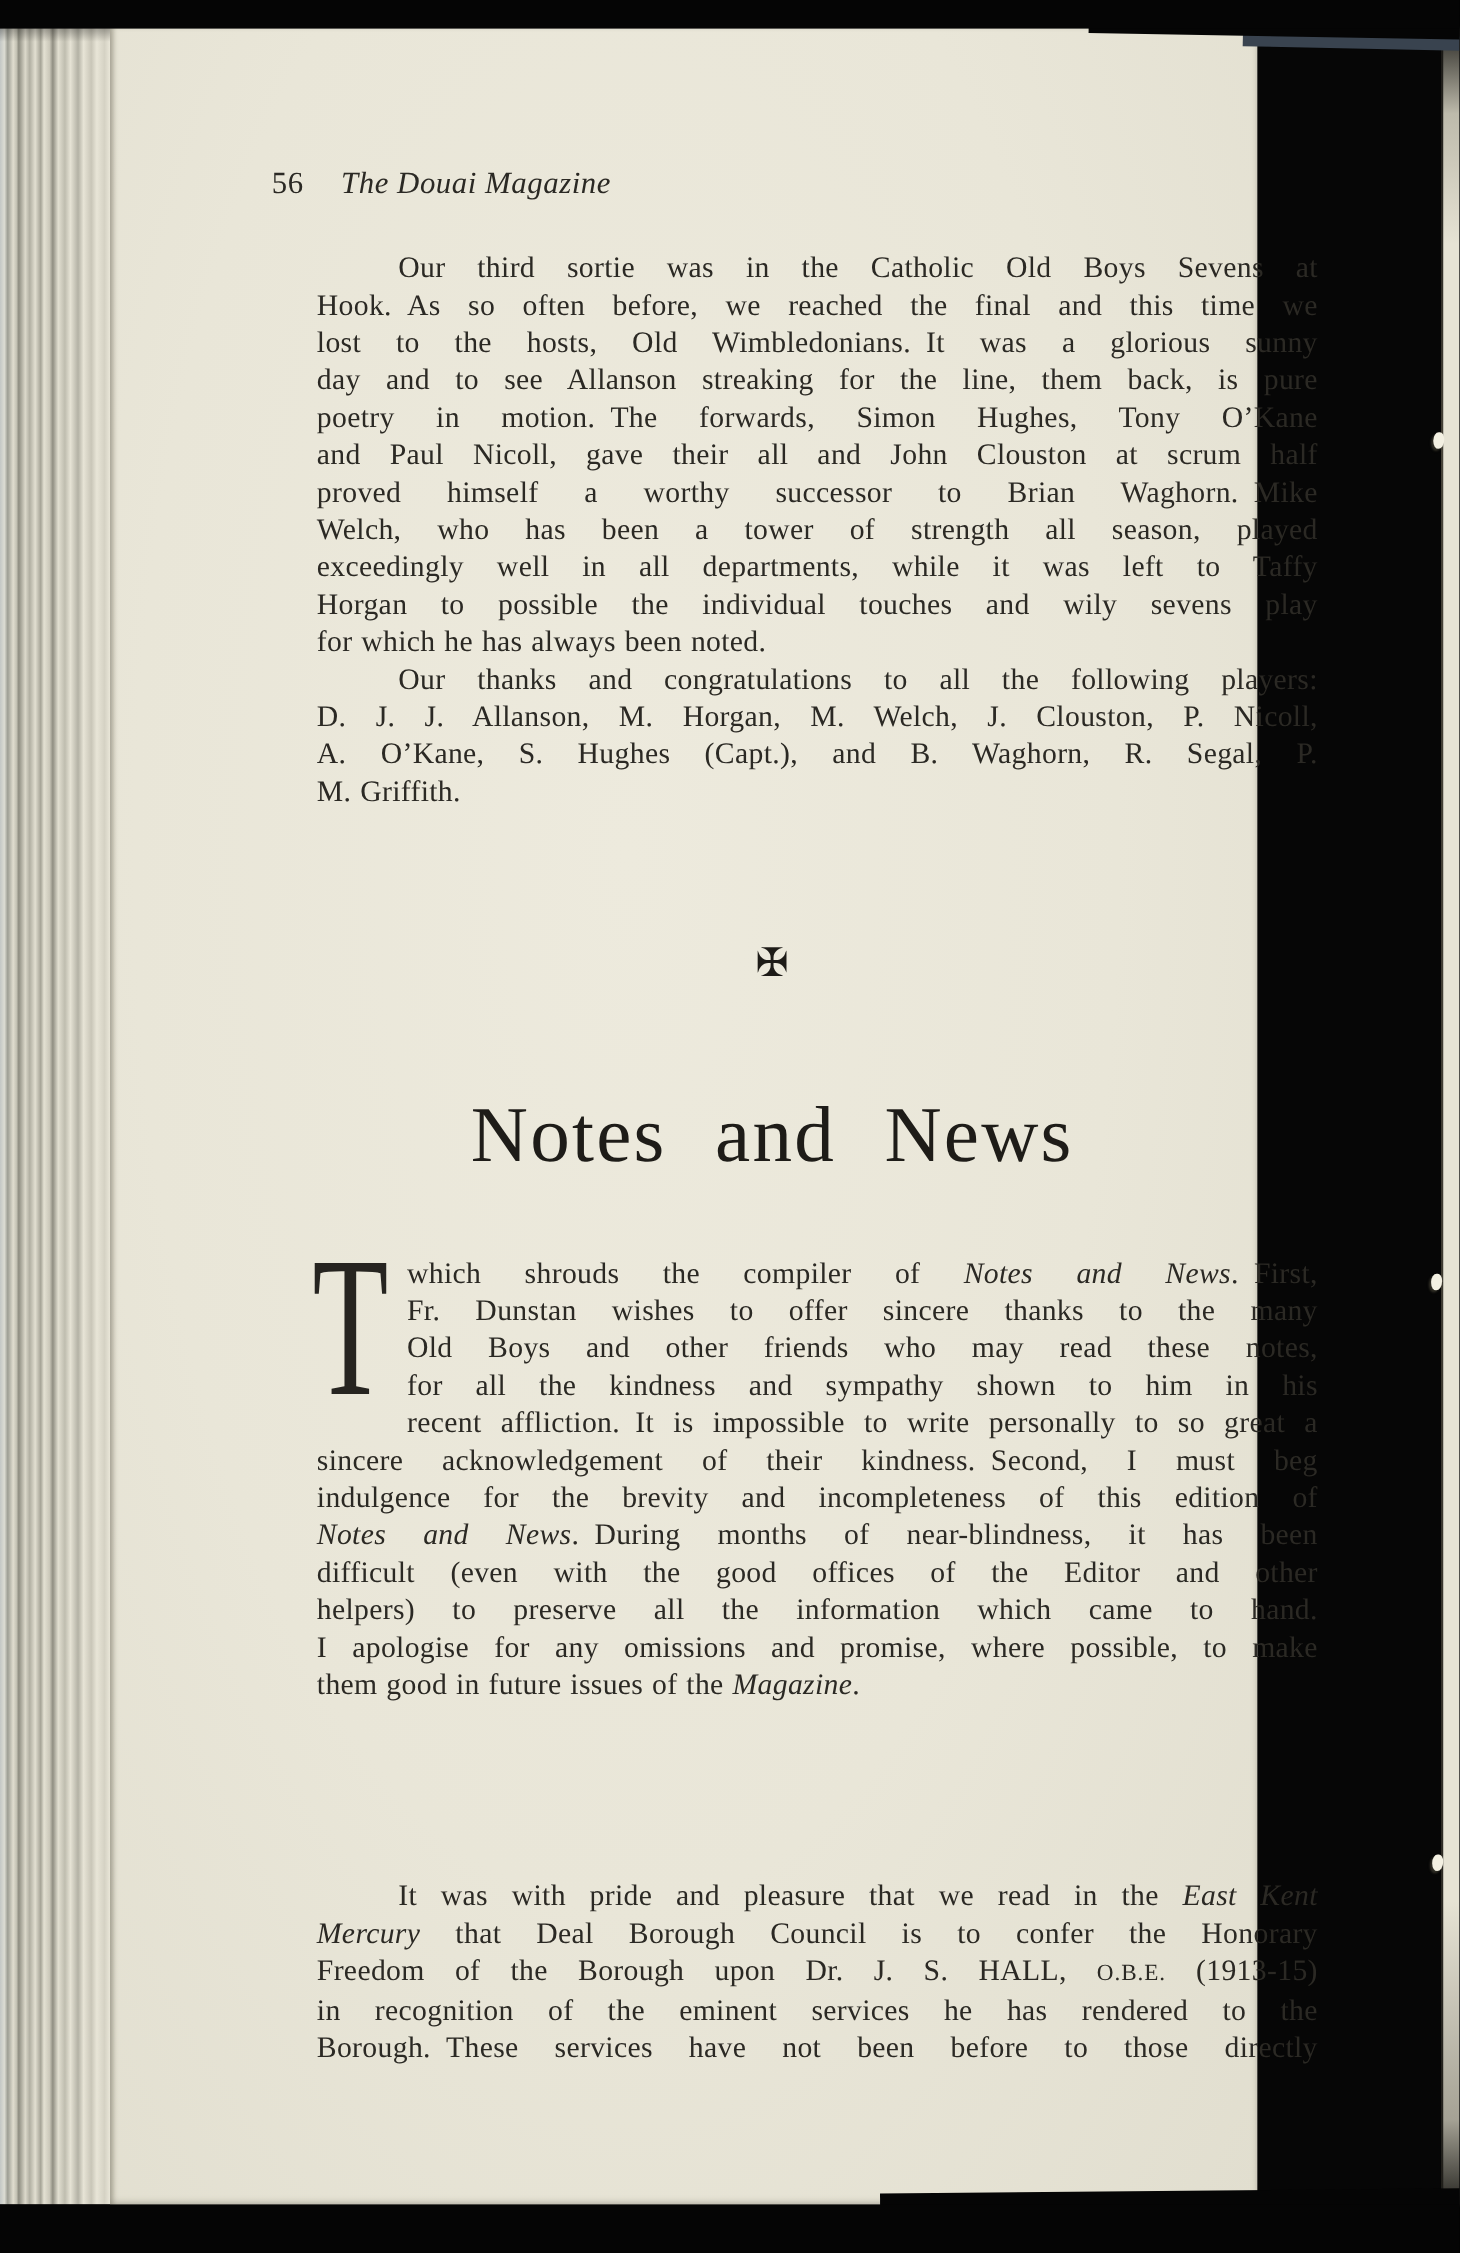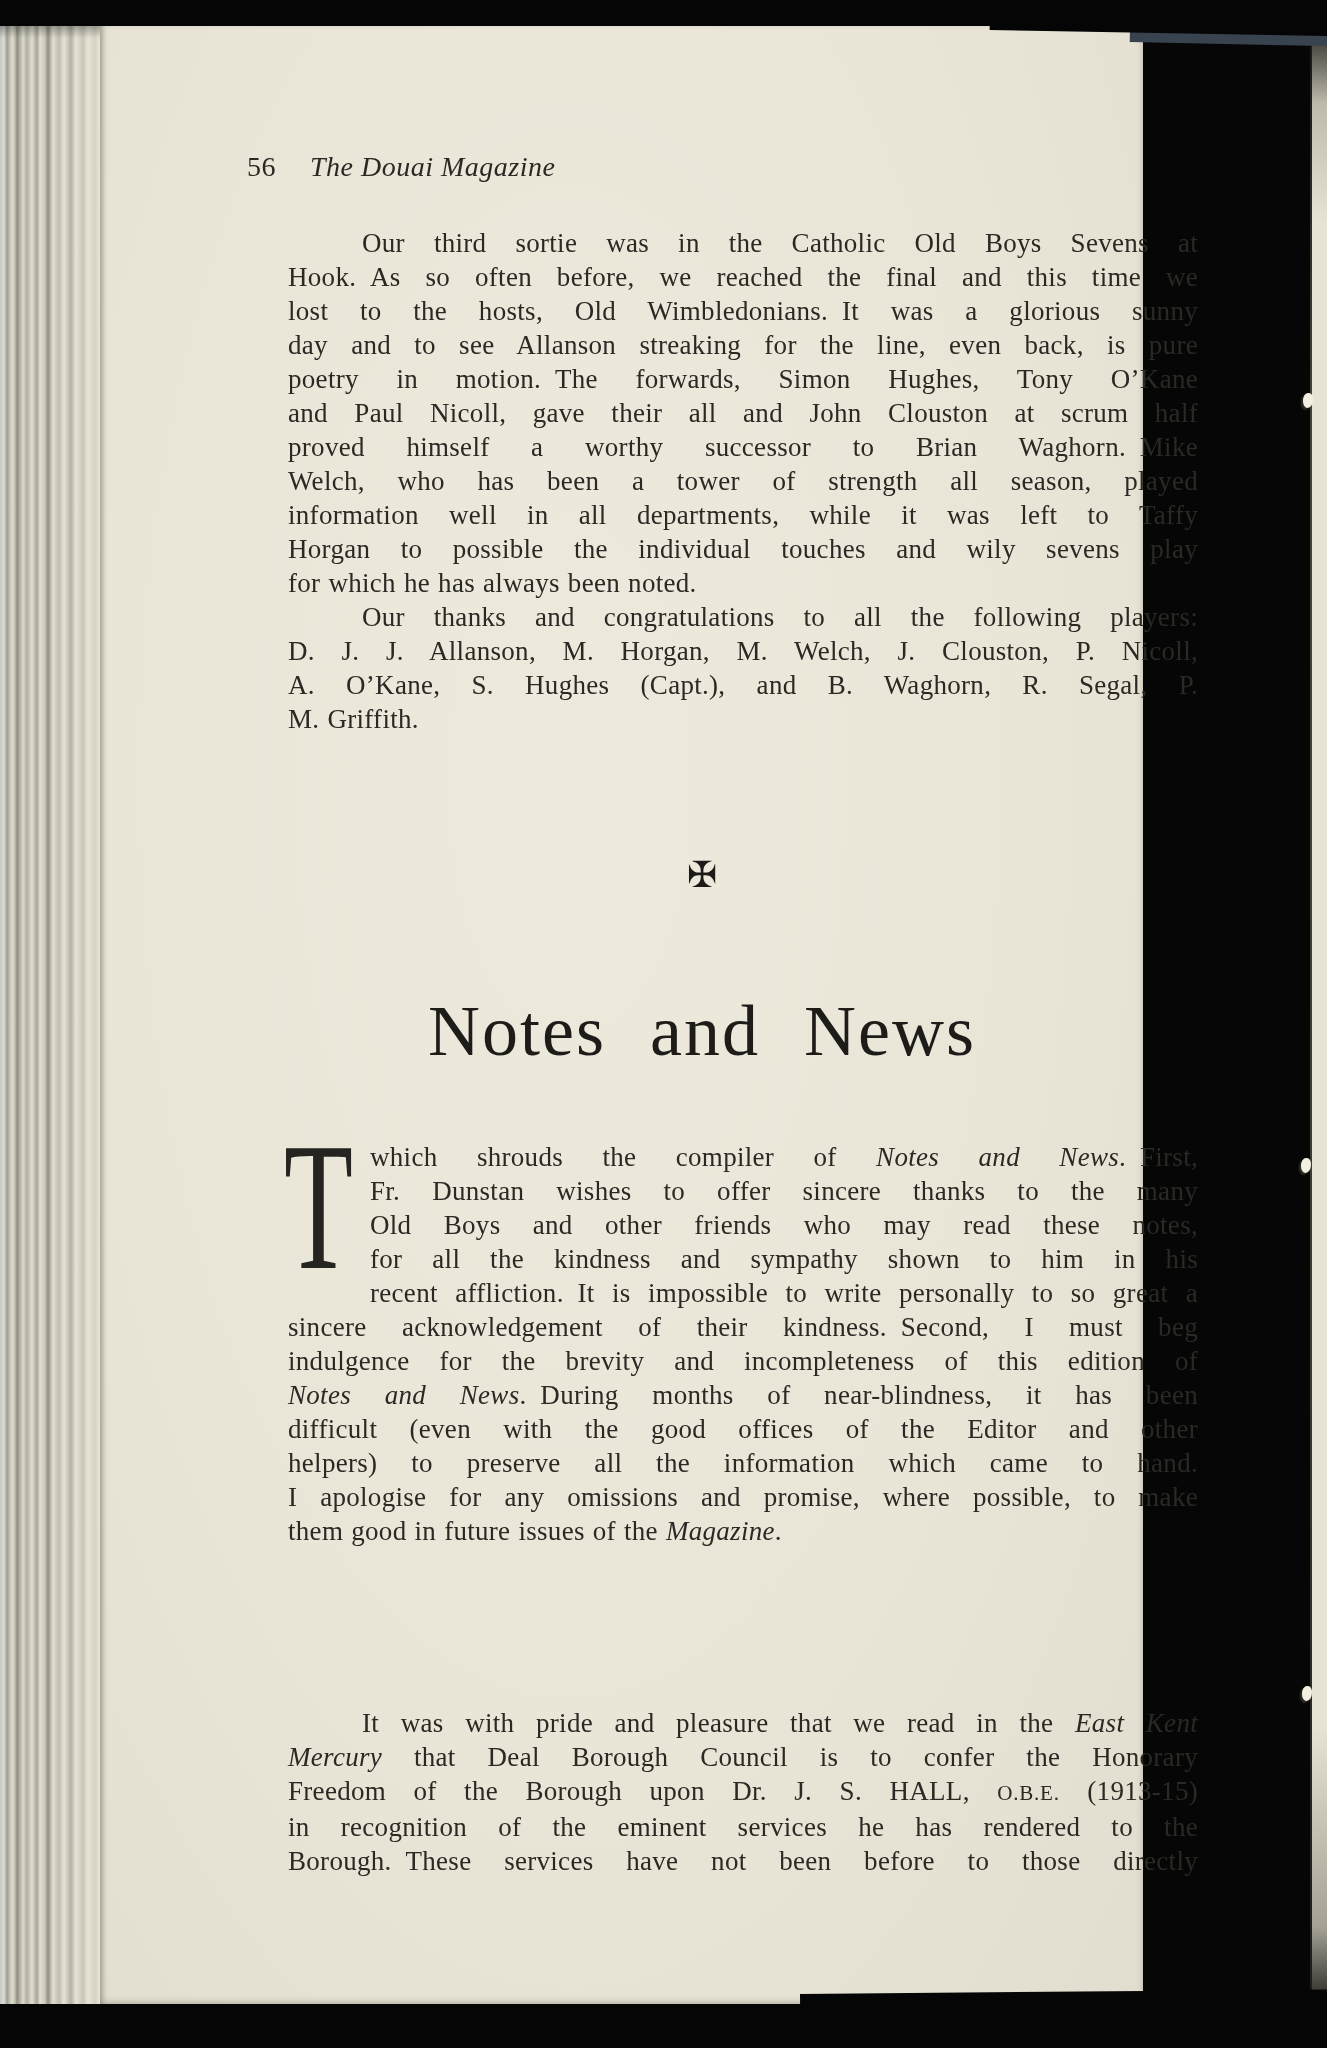--- a/index.html
+++ b/index.html
@@ -79,26 +79,26 @@
 
     <div class="header">
       <span>56</span><span class="mag">The Douai Magazine</span>
     </div>
 
     <div class="block b-sport">
         <div>
           <div class="ln first"><span>Our third sortie was in the Catholic Old Boys Sevens at</span></div>
           <div class="ln"><span>Hook. As so often before, we reached the final and this time we</span></div>
           <div class="ln"><span>lost to the hosts, Old Wimbledonians. It was a glorious sunny</span></div>
-          <div class="ln"><span>day and to see Allanson streaking for the line, even back, is pure</span></div>
+          <div class="ln"><span>day and to see Allanson streaking for the line, them back, is pure</span></div>
           <div class="ln"><span>poetry in motion. The forwards, Simon Hughes, Tony O’Kane</span></div>
           <div class="ln"><span>and Paul Nicoll, gave their all and John Clouston at scrum half</span></div>
           <div class="ln"><span>proved himself a worthy successor to Brian Waghorn. Mike</span></div>
           <div class="ln"><span>Welch, who has been a tower of strength all season, played</span></div>
-          <div class="ln"><span>information well in all departments, while it was left to Taffy</span></div>
+          <div class="ln"><span>exceedingly well in all departments, while it was left to Taffy</span></div>
           <div class="ln"><span>Horgan to possible the individual touches and wily sevens play</span></div>
           <div class="ln last"><span>for which he has always been noted.</span></div>
         </div>
         <div>
           <div class="ln first"><span>Our thanks and congratulations to all the following players:</span></div>
           <div class="ln"><span>D. J. J. Allanson, M. Horgan, M. Welch, J. Clouston, P. Nicoll,</span></div>
           <div class="ln"><span>A. O’Kane, S. Hughes (Capt.), and B. Waghorn, R. Segal, P.</span></div>
           <div class="ln last"><span>M. Griffith.</span></div>
         </div>
       </div>

